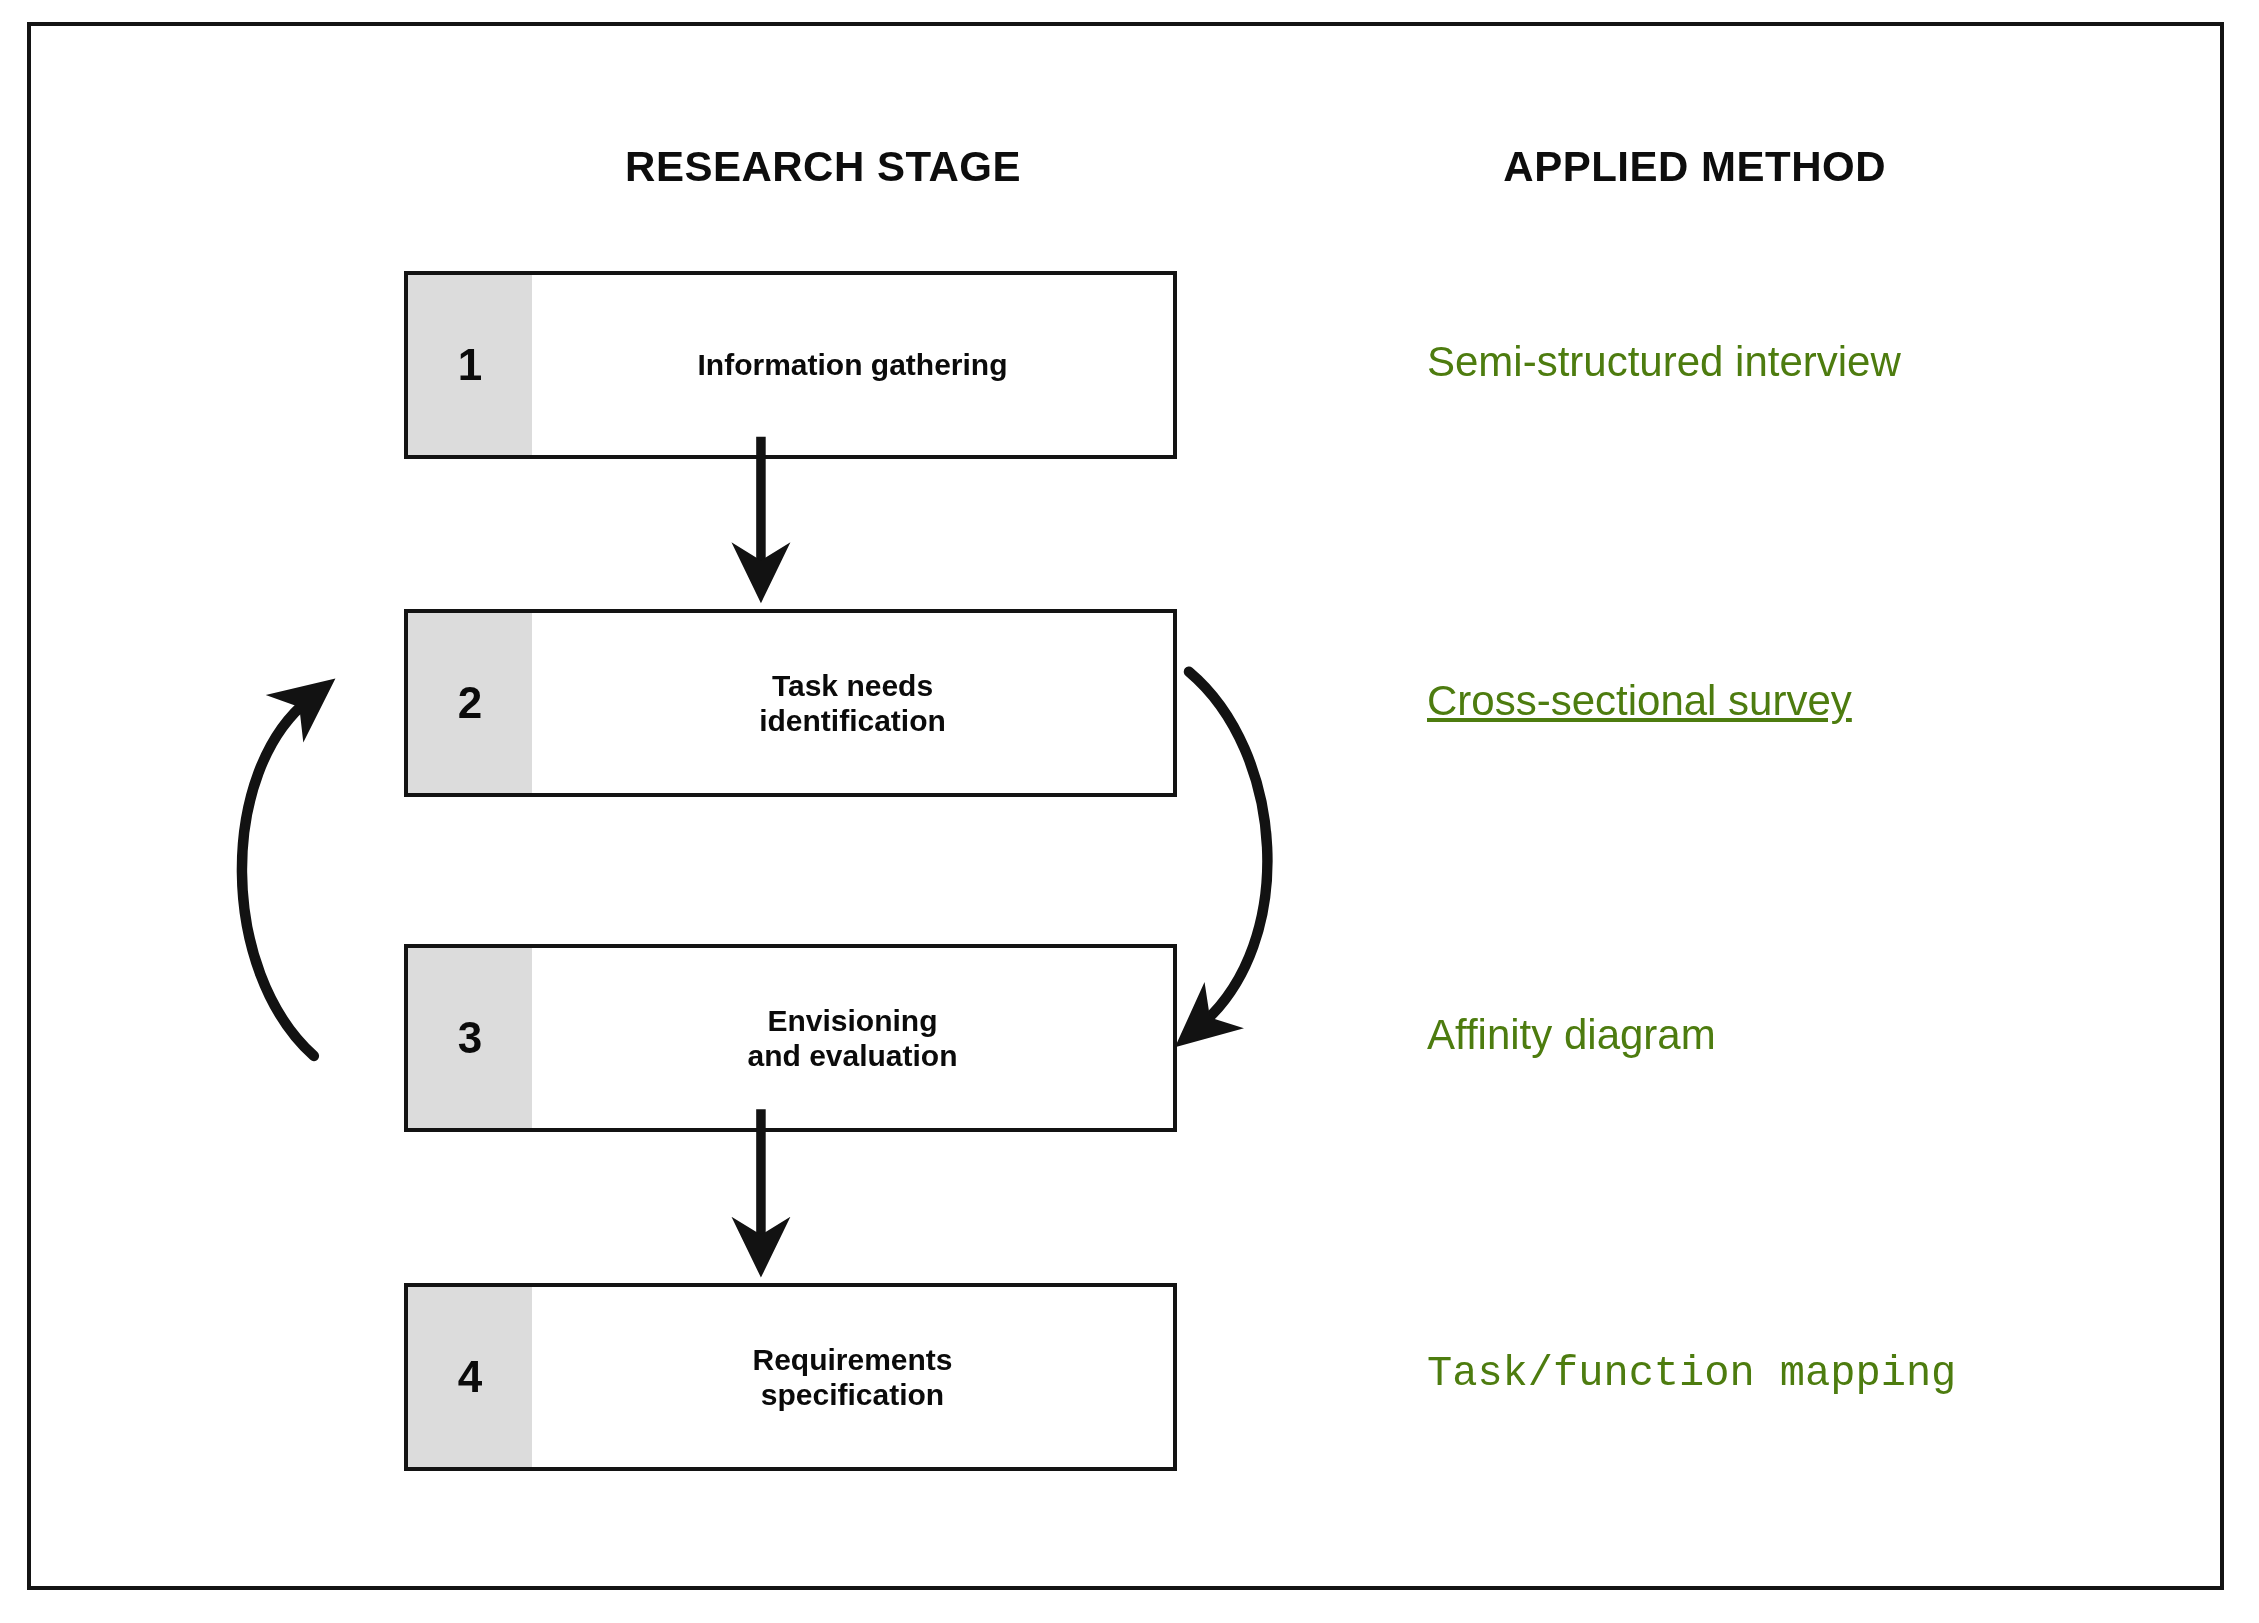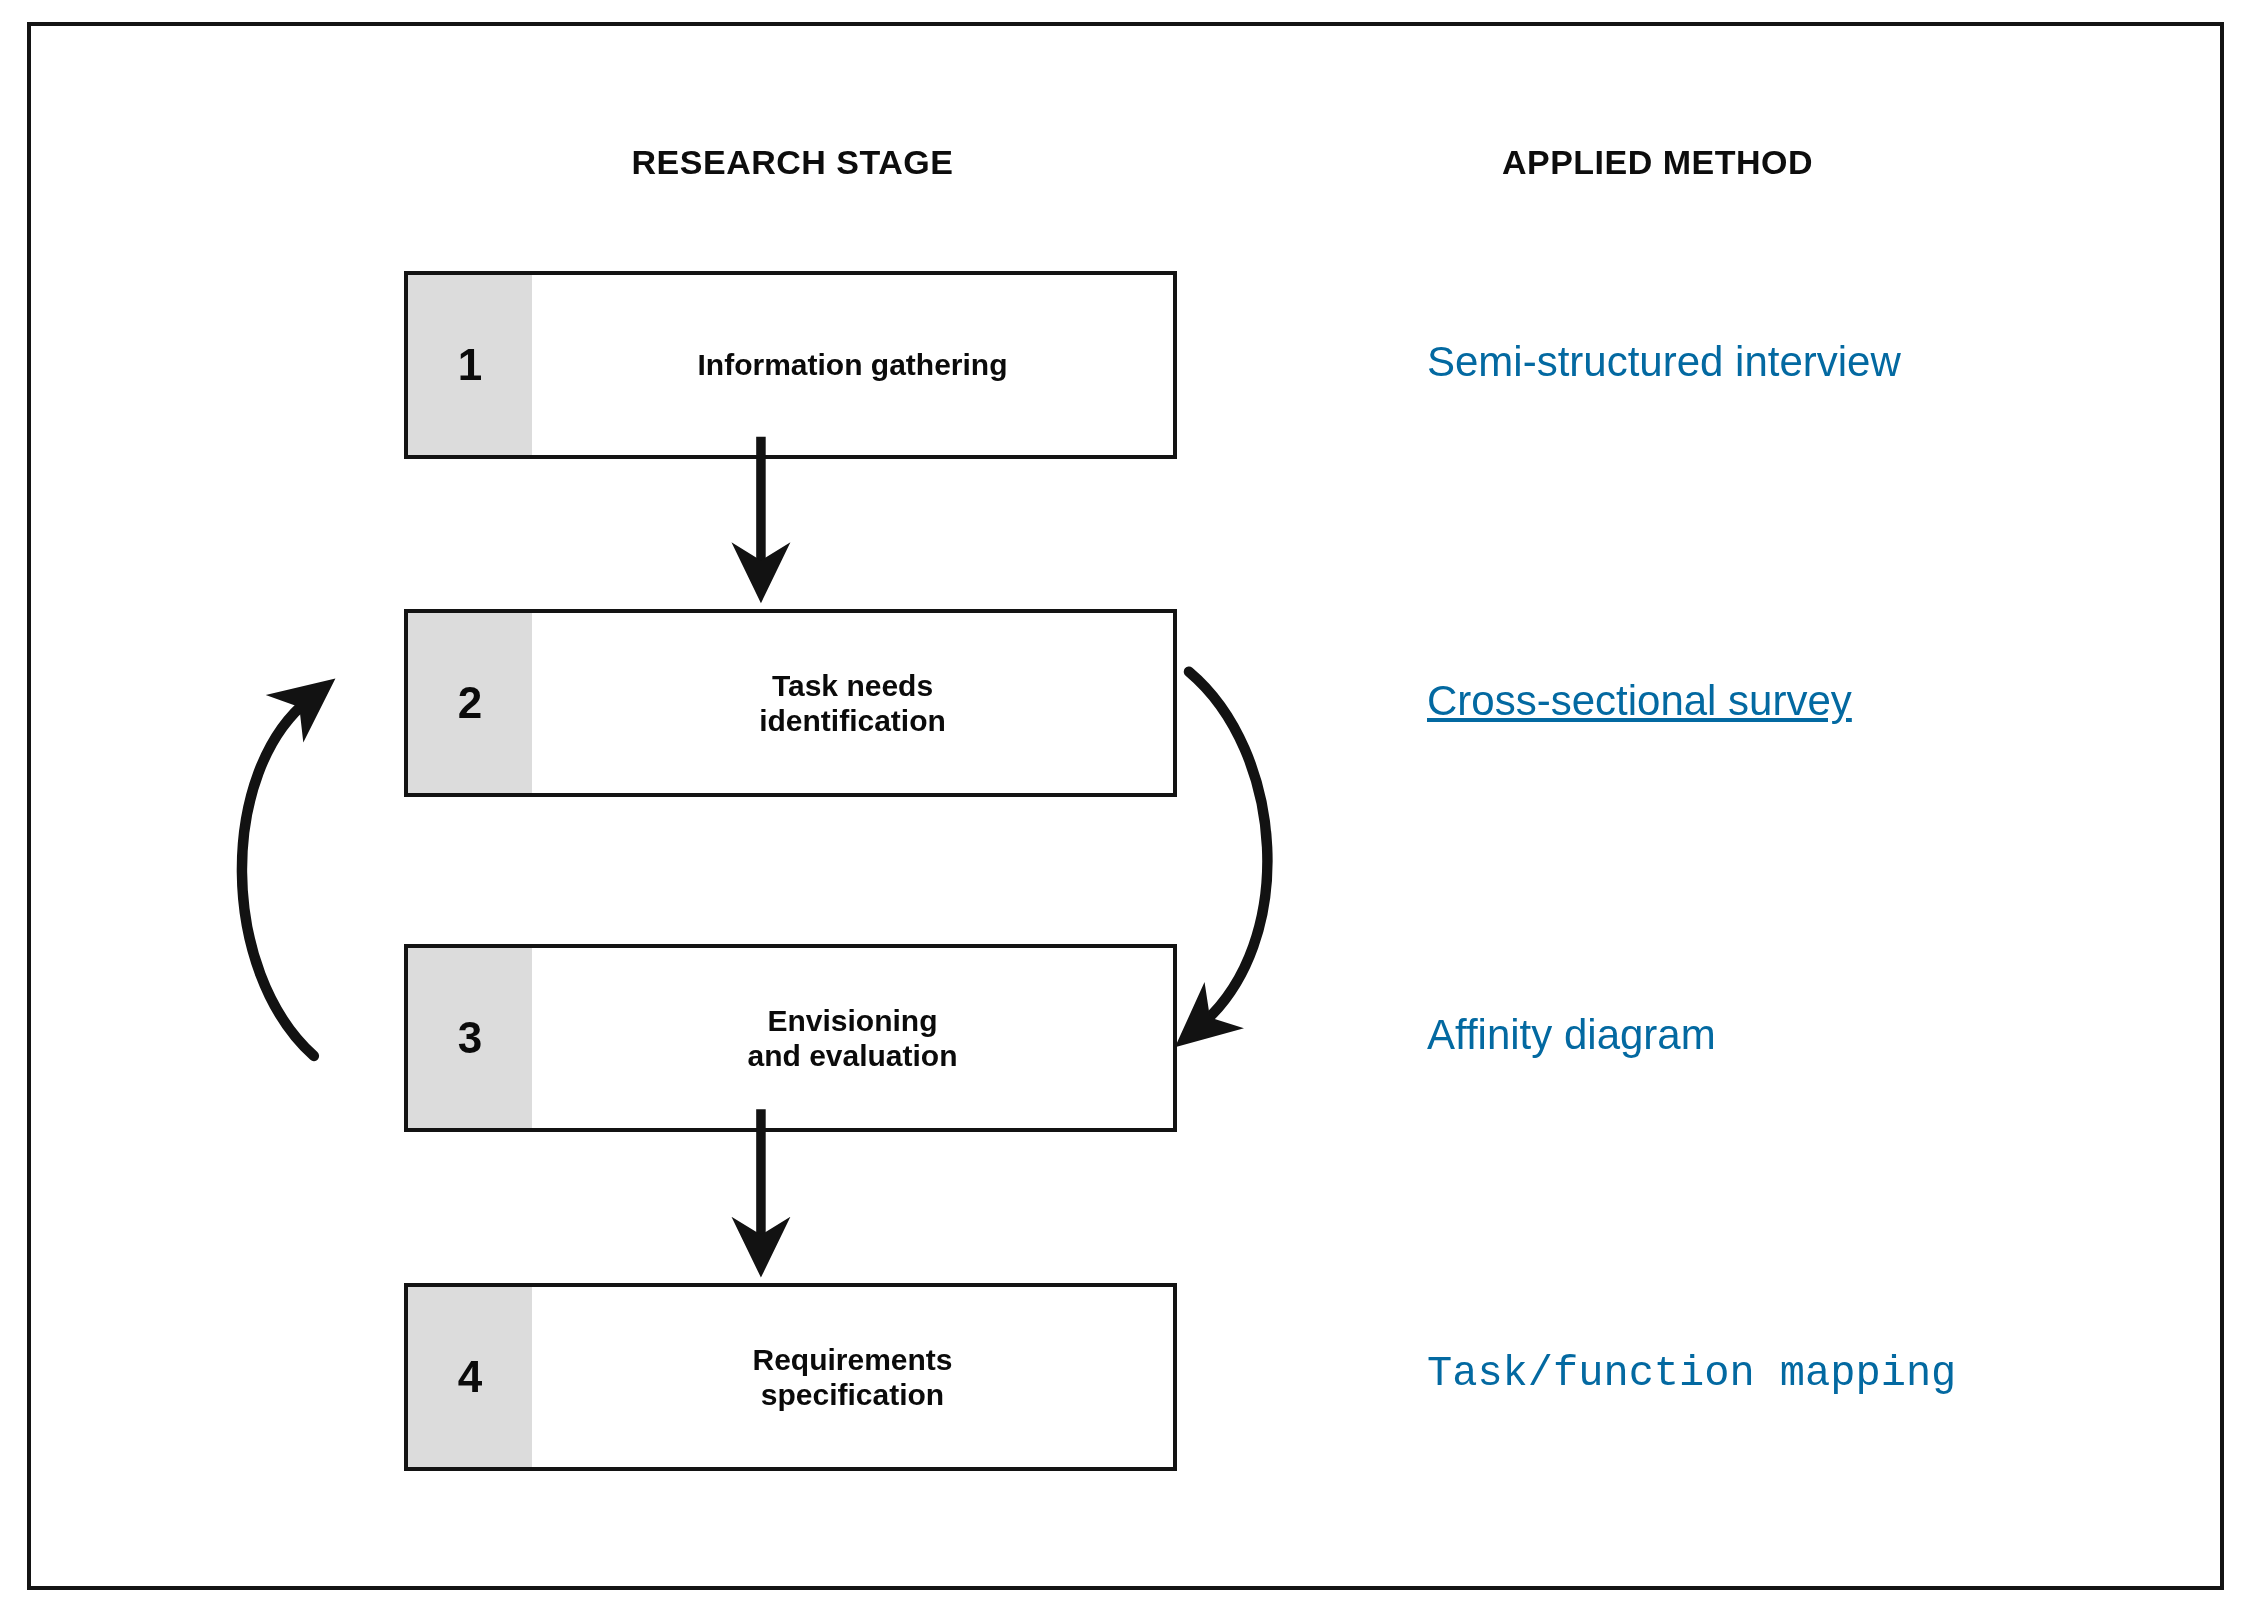--- a/index.html
+++ b/index.html
@@ -24,25 +24,25 @@
     height: 1568px;
     border: 4.8px solid #141414;
     background: #ffffff;
     box-sizing: border-box;
   }
 
   
   .col-header {
     position: absolute;
     font-weight: bold;
-    font-size: 34px;
+    font-size: 42px;
     letter-spacing: 0.5px;
     color: #0d0d0d;
     white-space: nowrap;
-    text-align: center;
+    text-align: right;
   }
   #header-research-stage { left: 533px; top: 117px; width: 457px; }
   #header-applied-method { left: 1398px; top: 117px; width: 457px; }
 
   
   .stage-box {
     position: absolute;
     left: 373px;
     width: 773px;
     border: 4.8px solid #131313;
@@ -82,21 +82,21 @@
     padding: 0 9.5px;
     box-sizing: border-box;
     white-space: pre-line;
   }
 
   
   .method-label {
     position: absolute;
     left: 1396px;
     font-size: 42px;
-    color: #0369a1;
+    color: #4d7c0f;
     white-space: nowrap;
     font-weight: normal;
   }
   #method-1 { top: 312px; }
   #method-2 { top: 651px; text-decoration: underline; }
   #method-3 { top: 985px; }
   #method-4 { top: 1324px; font-family: Liberation Mono, monospace; }
 
   
   #arrow-layer {

